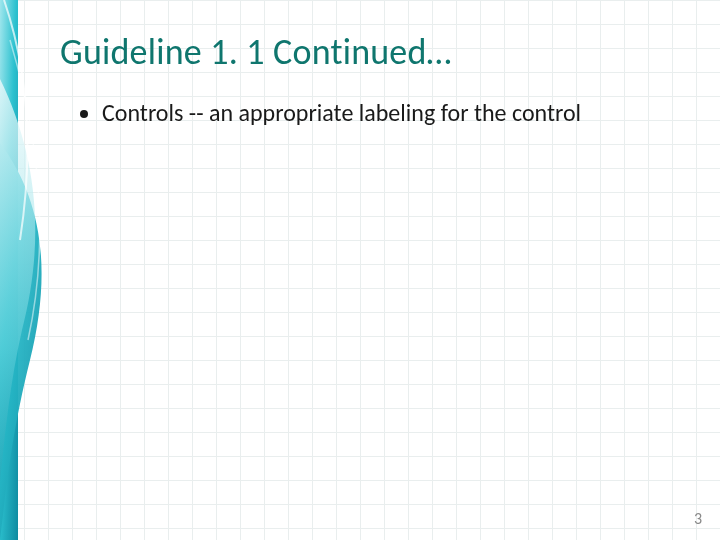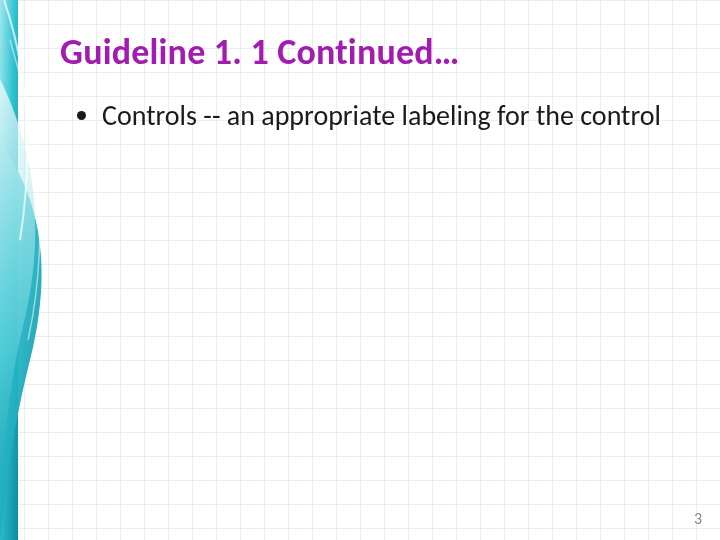--- a/index.html
+++ b/index.html
@@ -38,34 +38,34 @@
   .content {
     position: absolute;
     left: 60px;
     right: 30px;
     top: 20px;
     bottom: 20px;
   }
 
   .title {
     font-size: 36px;
-    font-weight: 700;
-    color: #a21caf;
+    font-weight: 400;
+    color: #0f766e;
     margin: 10px 0 24px 0;
     letter-spacing: 0.2px;
   }
 
   ul.bullets {
     list-style: disc;
     margin: 0;
     padding-left: 42px;
     color: #1a1a1a;
   }
   ul.bullets li {
-    font-size: 28px;
+    font-size: 24px;
     line-height: 1.25;
     max-width: 560px;
   }
 
   .page-number {
     position: absolute;
     right: 18px;
     bottom: 12px;
     font-size: 16px;
     color: #8a8a8a;

